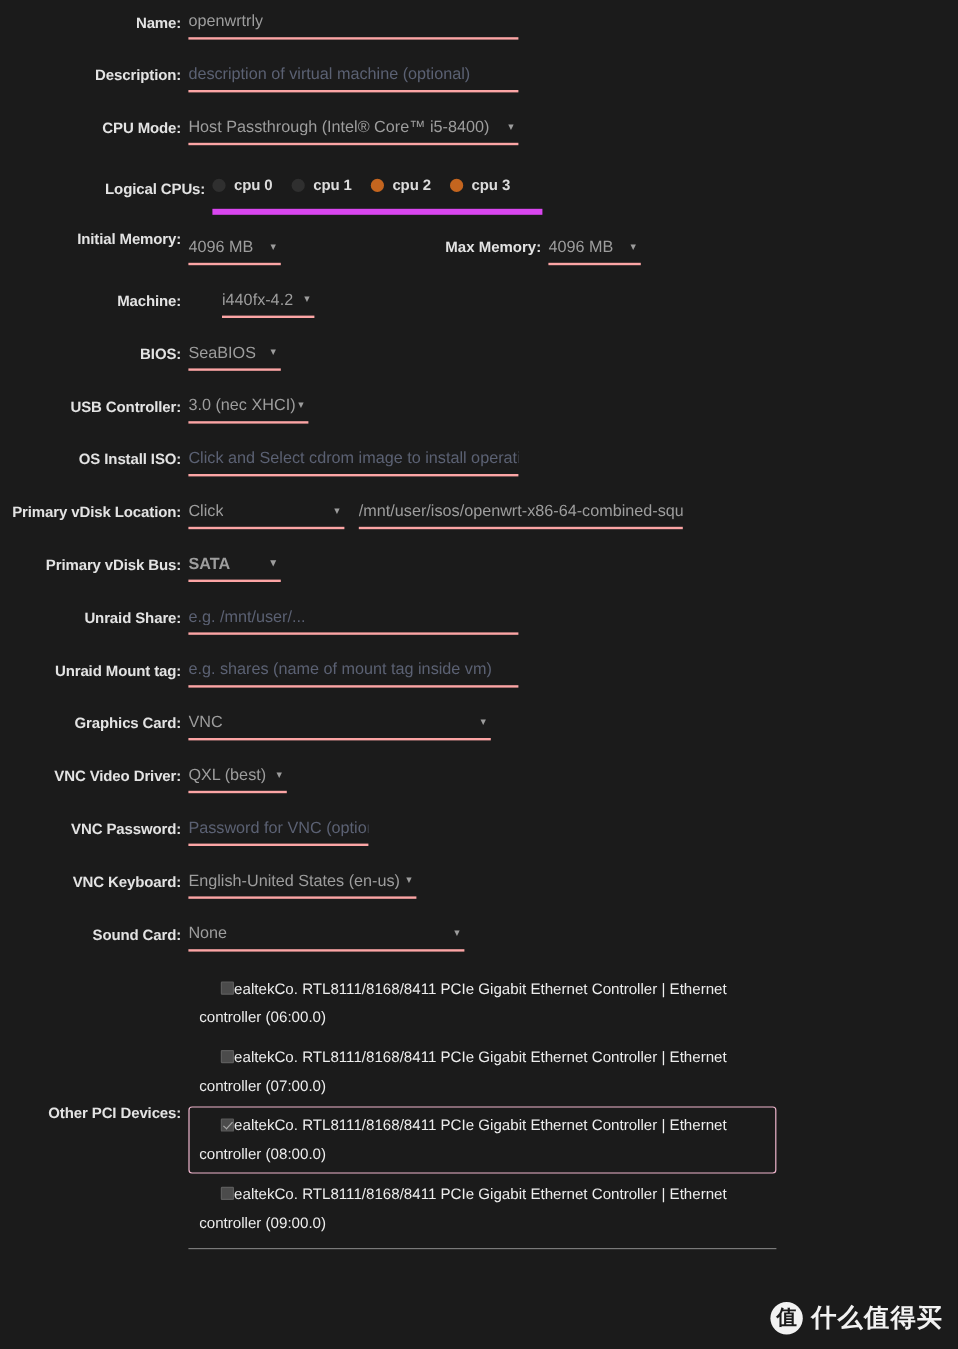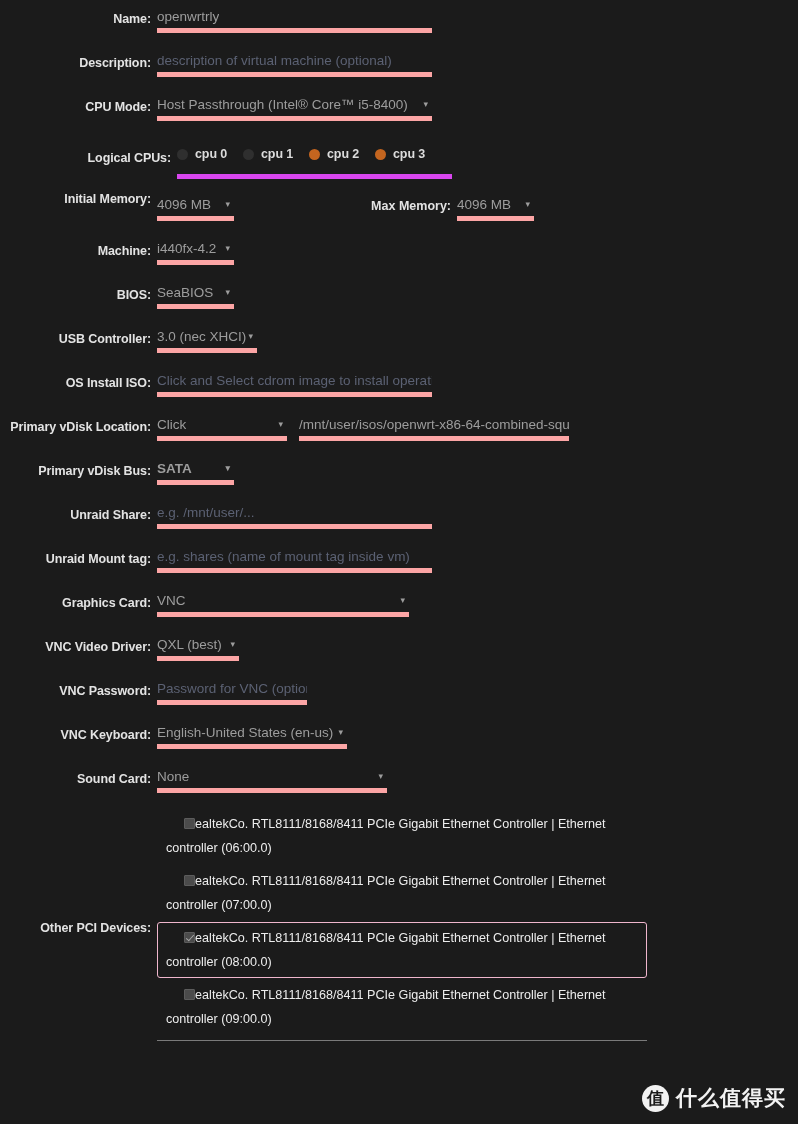--- a/index.html
+++ b/index.html
@@ -41,21 +41,21 @@
   }
 
   .field-area {
     flex: 1;
     padding-left: 0px;
   }
 
   
   .uline {
     position: relative;
-    border-bottom: 5px solid #fca5a5;
+    border-bottom: 2px solid #fca5a5;
     height: 29px;
     display: flex;
     align-items: center;
     color: #9d9d9d;
     font-size: 13.5px;
     white-space: nowrap;
     overflow: hidden;
   }
   .uline.placeholder { color: #5b6173; }
   .uline .val { overflow: hidden; text-overflow: clip; white-space: nowrap; }
@@ -66,21 +66,21 @@
     color: #9d9d9d;
     font-size: 9px;
     line-height: 1;
   }
 
   
   .w-name      { width: 275px; }
   .w-desc      { width: 275px; }
   .w-cpumode   { width: 275px; }
   .w-mem       { width: 77px; }
-  .w-machine   { width: 77px; }
+  .w-machine   { width: 77px; margin-left: 28px; }
   .w-bios      { width: 77px; }
   .w-usbctl    { width: 100px; }
   .w-iso       { width: 275px; }
   .w-vdiskloc  { width: 130px; }
   .w-vdiskpath { width: 270px; }
   .w-vdiskbus  { width: 77px; font-weight: bold; }
   .w-share     { width: 275px; }
   .w-mounttag  { width: 275px; }
   .w-gfx       { width: 252px; }
   .w-vncdrv    { width: 82px; }

